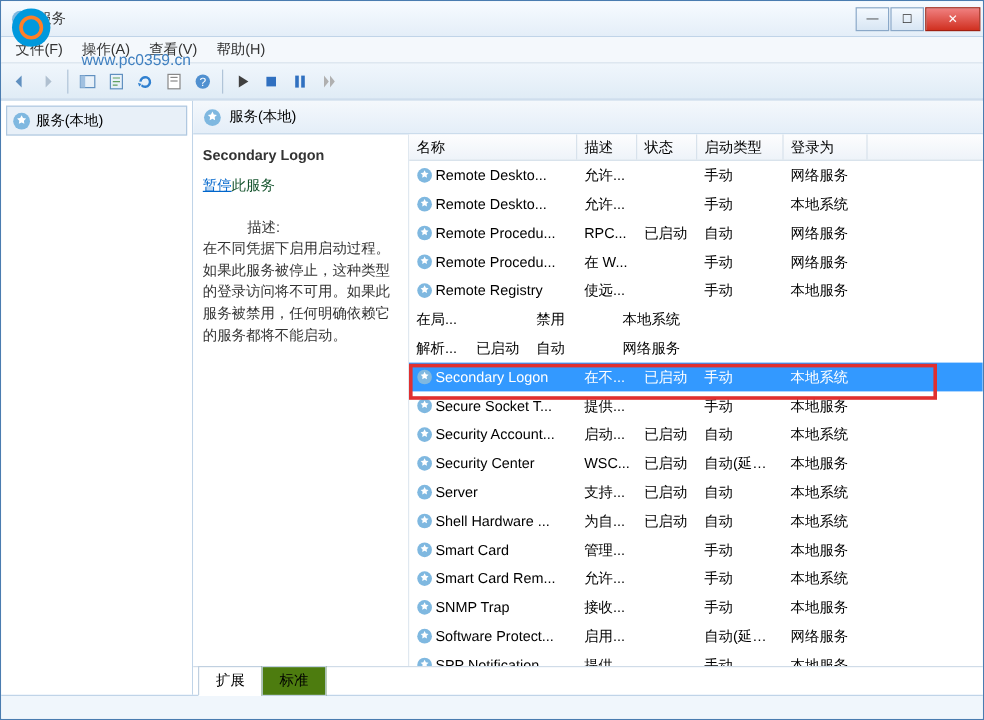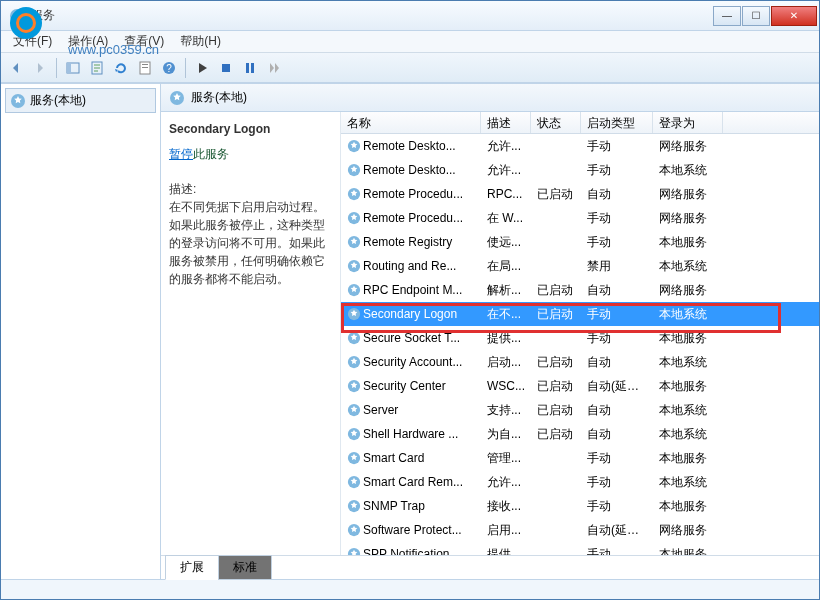--- a/index.html
+++ b/index.html
@@ -36,37 +36,37 @@
 .right-pane { flex: 1; display: flex; flex-direction: column; background: #fff; min-width: 0; }
 .right-header { height: 28px; background: linear-gradient(#f4f8fc,#e4eef8); display: flex; align-items: center; padding: 0 8px; font-size: 12px; border-bottom: 1px solid #c0d4e8; }
 .right-header .gear { width: 16px; height: 16px; margin-right: 6px; }
 
 .right-body { flex: 1; display: flex; min-height: 0; }
 
 .detail-pane { width: 180px; padding: 10px 8px; border-right: 1px solid #e0e8f0; font-size: 12px; }
 .detail-title { font-weight: bold; margin-bottom: 10px; color: #333; }
 .detail-link { color: #0066cc; text-decoration: underline; cursor: pointer; display: inline; }
 .detail-link-suffix { color: #14532d; display: inline; }
-.detail-desc-label { margin-top: 18px; color: #333; }
+.detail-desc-label { margin-top: 18px; color: #333; margin-left: 37px; }
 .detail-desc { color: #333; line-height: 1.5; }
 
 .list-pane { flex: 1; display: flex; flex-direction: column; min-width: 0; }
 .list-header { display: flex; background: linear-gradient(#fdfdfe,#eef3f9); border-bottom: 1px solid #d0dce8; font-size: 12px; height: 22px; }
 .list-header .col { padding: 3px 6px; border-right: 1px solid #d8e2ec; overflow: hidden; white-space: nowrap; }
 .list-body { flex: 1; overflow-y: auto; font-size: 12px; position: relative; }
 .row { display: flex; height: 24px; align-items: center; }
 .row.selected { background: #3399ff; color: #fff; }
 .row .cell { padding: 2px 6px; overflow: hidden; white-space: nowrap; text-overflow: ellipsis; }
 .row .gear { width: 14px; height: 14px; margin-right: 2px; flex-shrink: 0; }
 .row .cell0 { display: flex; align-items: center; }
 
 .highlight-box { position: absolute; border: 3px solid #e03030; pointer-events: none; }
 
 .tabs { height: 24px; display: flex; align-items: flex-end; padding-left: 4px; background: #fff; border-top: 1px solid #d0dce8; }
-.tab { padding: 3px 14px; font-size: 12px; border: 1px solid #c0d0e0; border-top: 1px solid #c0d0e0; background: #737373; margin-right: -1px; position: relative; bottom: -1px; }
+.tab { padding: 3px 14px; font-size: 12px; border: 1px solid #c0d0e0; border-top: 1px solid #c0d0e0; background: #4d7c0f; margin-right: -1px; position: relative; bottom: -1px; }
 .tab.active { background: #fff; border-bottom: 1px solid #fff; margin-top: 37px; }
 
 .statusbar { height: 20px; background: #f0f6fc; border-top: 1px solid #c0d4e8; }
 
 .c0 { width: 140px; } .c1 { width: 50px; } .c2 { width: 50px; } .c3 { width: 72px; } .c4 { width: 70px; }
 
 svg.gear circle { fill: #7fb8e0; }
 svg.gear path { fill: #fff; }
 </style>
 </head>
@@ -264,40 +264,26 @@
                     <path d="M8 3l1.2 2.4 2.6.4-1.9 1.8.4 2.6L8 9l-2.3 1.2.4-2.6-1.9-1.8 2.6-.4z"></path>
                   </svg>
                   <span>Remote Registry</span>
                 </div>
                 <div class="cell c1">使远...</div>
                 <div class="cell c2"></div>
                 <div class="cell c3">手动</div>
                 <div class="cell c4">本地服务</div>
               </div>
               <div class="row">
-                <div class="cell cell0 c0">
-                  <svg class="gear" viewBox="0 0 16 16">
-                    <circle cx="8" cy="8" r="7"></circle>
-                    <path d="M8 3l1.2 2.4 2.6.4-1.9 1.8.4 2.6L8 9l-2.3 1.2.4-2.6-1.9-1.8 2.6-.4z"></path>
-                  </svg>
-                  <span>Routing and Re...</span>
-                </div>
                 <div class="cell c1">在局...</div>
                 <div class="cell c2"></div>
                 <div class="cell c3">禁用</div>
                 <div class="cell c4">本地系统</div>
               </div>
               <div class="row">
-                <div class="cell cell0 c0">
-                  <svg class="gear" viewBox="0 0 16 16">
-                    <circle cx="8" cy="8" r="7"></circle>
-                    <path d="M8 3l1.2 2.4 2.6.4-1.9 1.8.4 2.6L8 9l-2.3 1.2.4-2.6-1.9-1.8 2.6-.4z"></path>
-                  </svg>
-                  <span>RPC Endpoint M...</span>
-                </div>
                 <div class="cell c1">解析...</div>
                 <div class="cell c2">已启动</div>
                 <div class="cell c3">自动</div>
                 <div class="cell c4">网络服务</div>
               </div>
               <div class="row selected">
                 <div class="cell cell0 c0">
                   <svg class="gear" viewBox="0 0 16 16">
                     <circle cx="8" cy="8" r="7"></circle>
                     <path d="M8 3l1.2 2.4 2.6.4-1.9 1.8.4 2.6L8 9l-2.3 1.2.4-2.6-1.9-1.8 2.6-.4z"></path>

